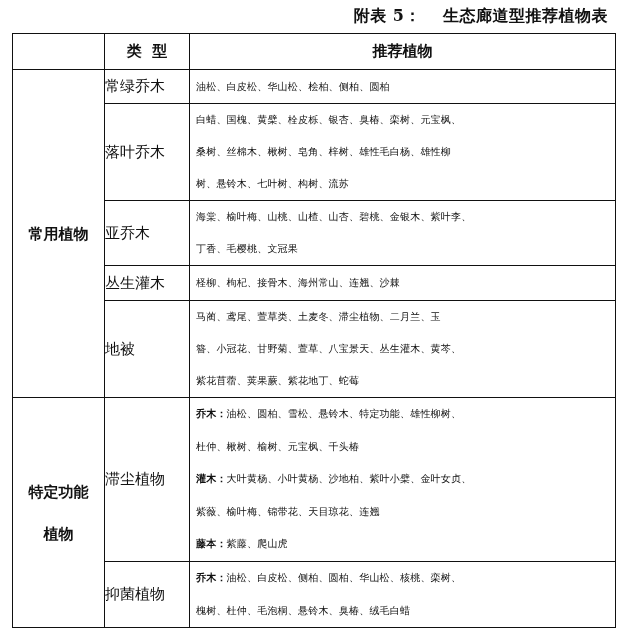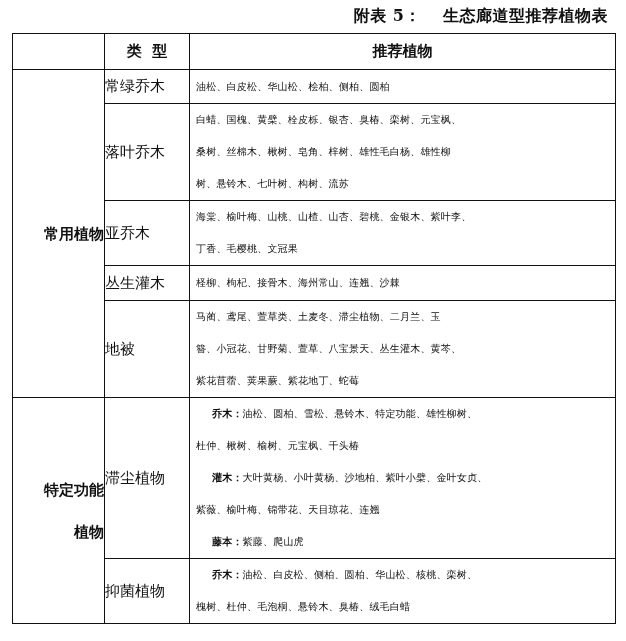--- a/index.html
+++ b/index.html
@@ -6,25 +6,25 @@
   body { width: 626px; height: 641px; position: relative; overflow: hidden;
          font-family: "DejaVu Serif", "Liberation Serif", serif; color: #111; }
   .title { position: absolute; left: 0; top: 6px; width: 608px; text-align: right;
            font-size: 16px; font-weight: bold; letter-spacing: 0.5px; }
   .title .gap { display: inline-block; width: 22px; }
   table { position: absolute; left: 12px; top: 33px; border-collapse: collapse;
           table-layout: fixed; width: 603px; border-radius: 23px; }
   td, th { border: 1.5px solid #111; padding: 0; vertical-align: middle; }
   col.c1 { width: 92px; } col.c2 { width: 85px; } col.c3 { width: 426px; }
   .hdr { font-weight: bold; font-size: 15px; text-align: center; height: 35px; }
-  .cat { font-weight: bold; font-size: 15px; text-align: right; line-height: 42px; }
+  .cat { font-weight: bold; font-size: 15px; text-align: center; line-height: 42px; }
   .type { font-weight: normal; font-size: 15px; white-space: nowrap; }
   .plants { font-size: 10px; line-height: 32px; padding: 0 4px 0 6px;
             font-family: "DejaVu Sans", "Liberation Sans", sans-serif; letter-spacing: 0.2px; }
-  .plants .lbl { font-weight: bold; font-family: Liberation Sans, sans-serif; margin-left: 16px; }
+  .plants .lbl { font-weight: bold; font-family: Liberation Mono, monospace; }
   .line { display: block; }
 </style>
 </head>
 <body>
 
 <div class="title">
   <span>附表 5：</span><span class="gap"></span><span>生态廊道型推荐植物表</span>
 </div>
 
 <table>

